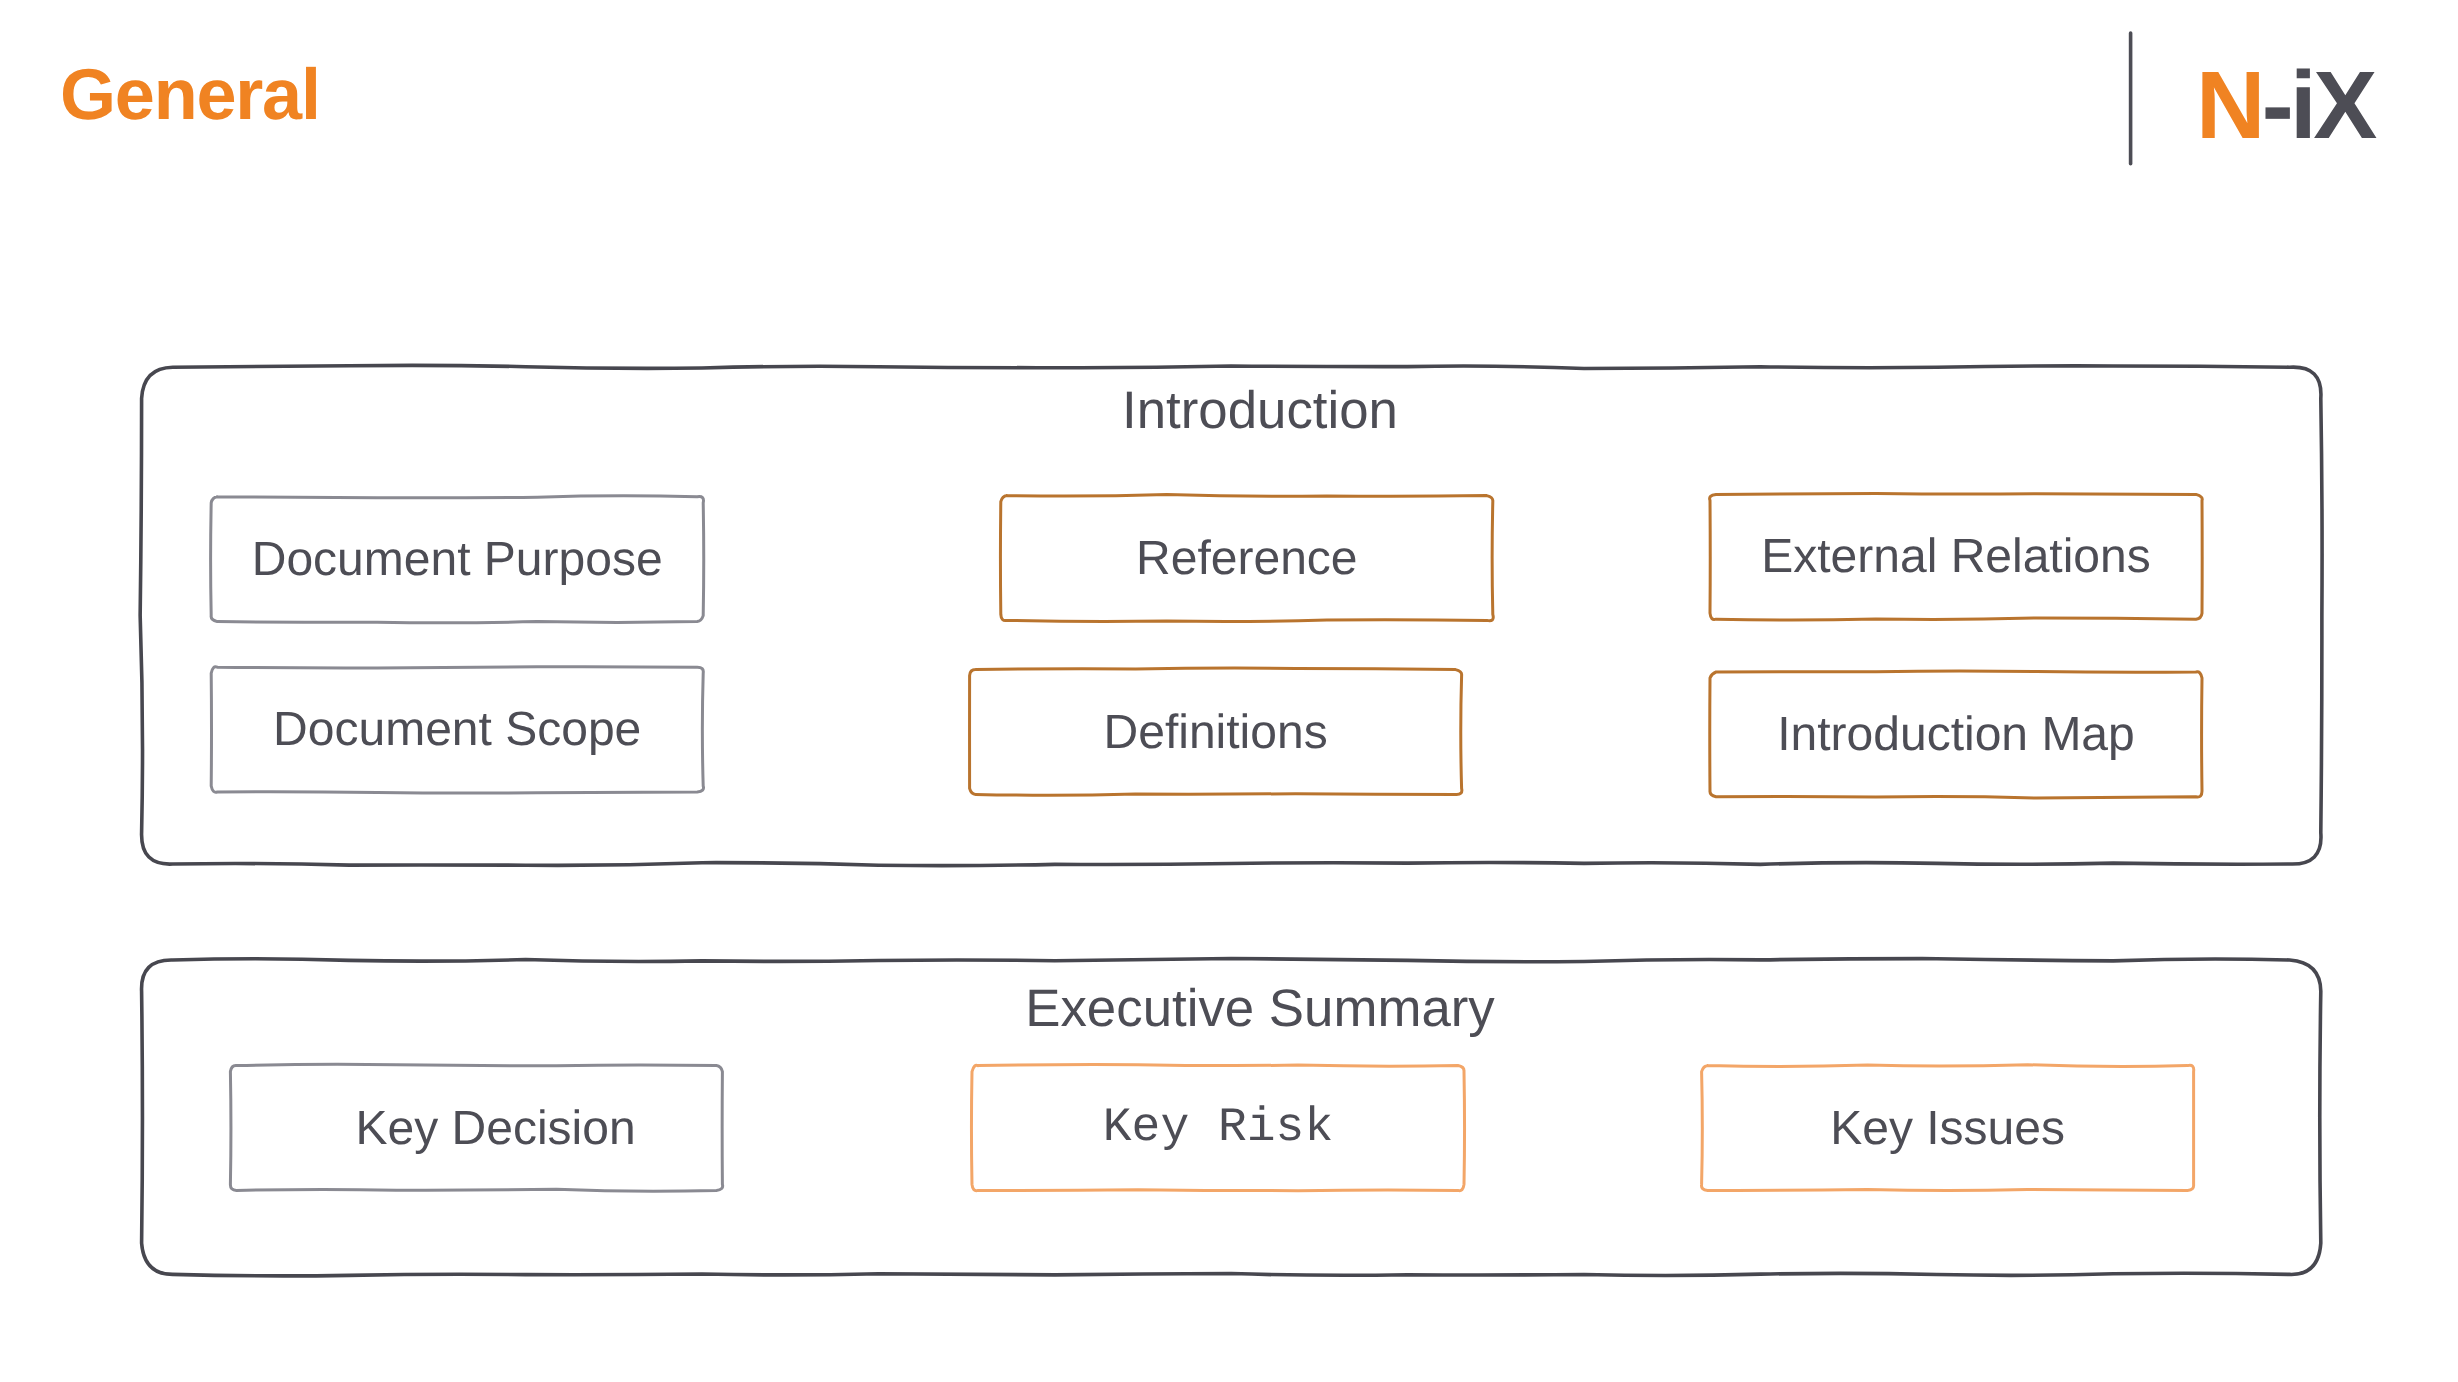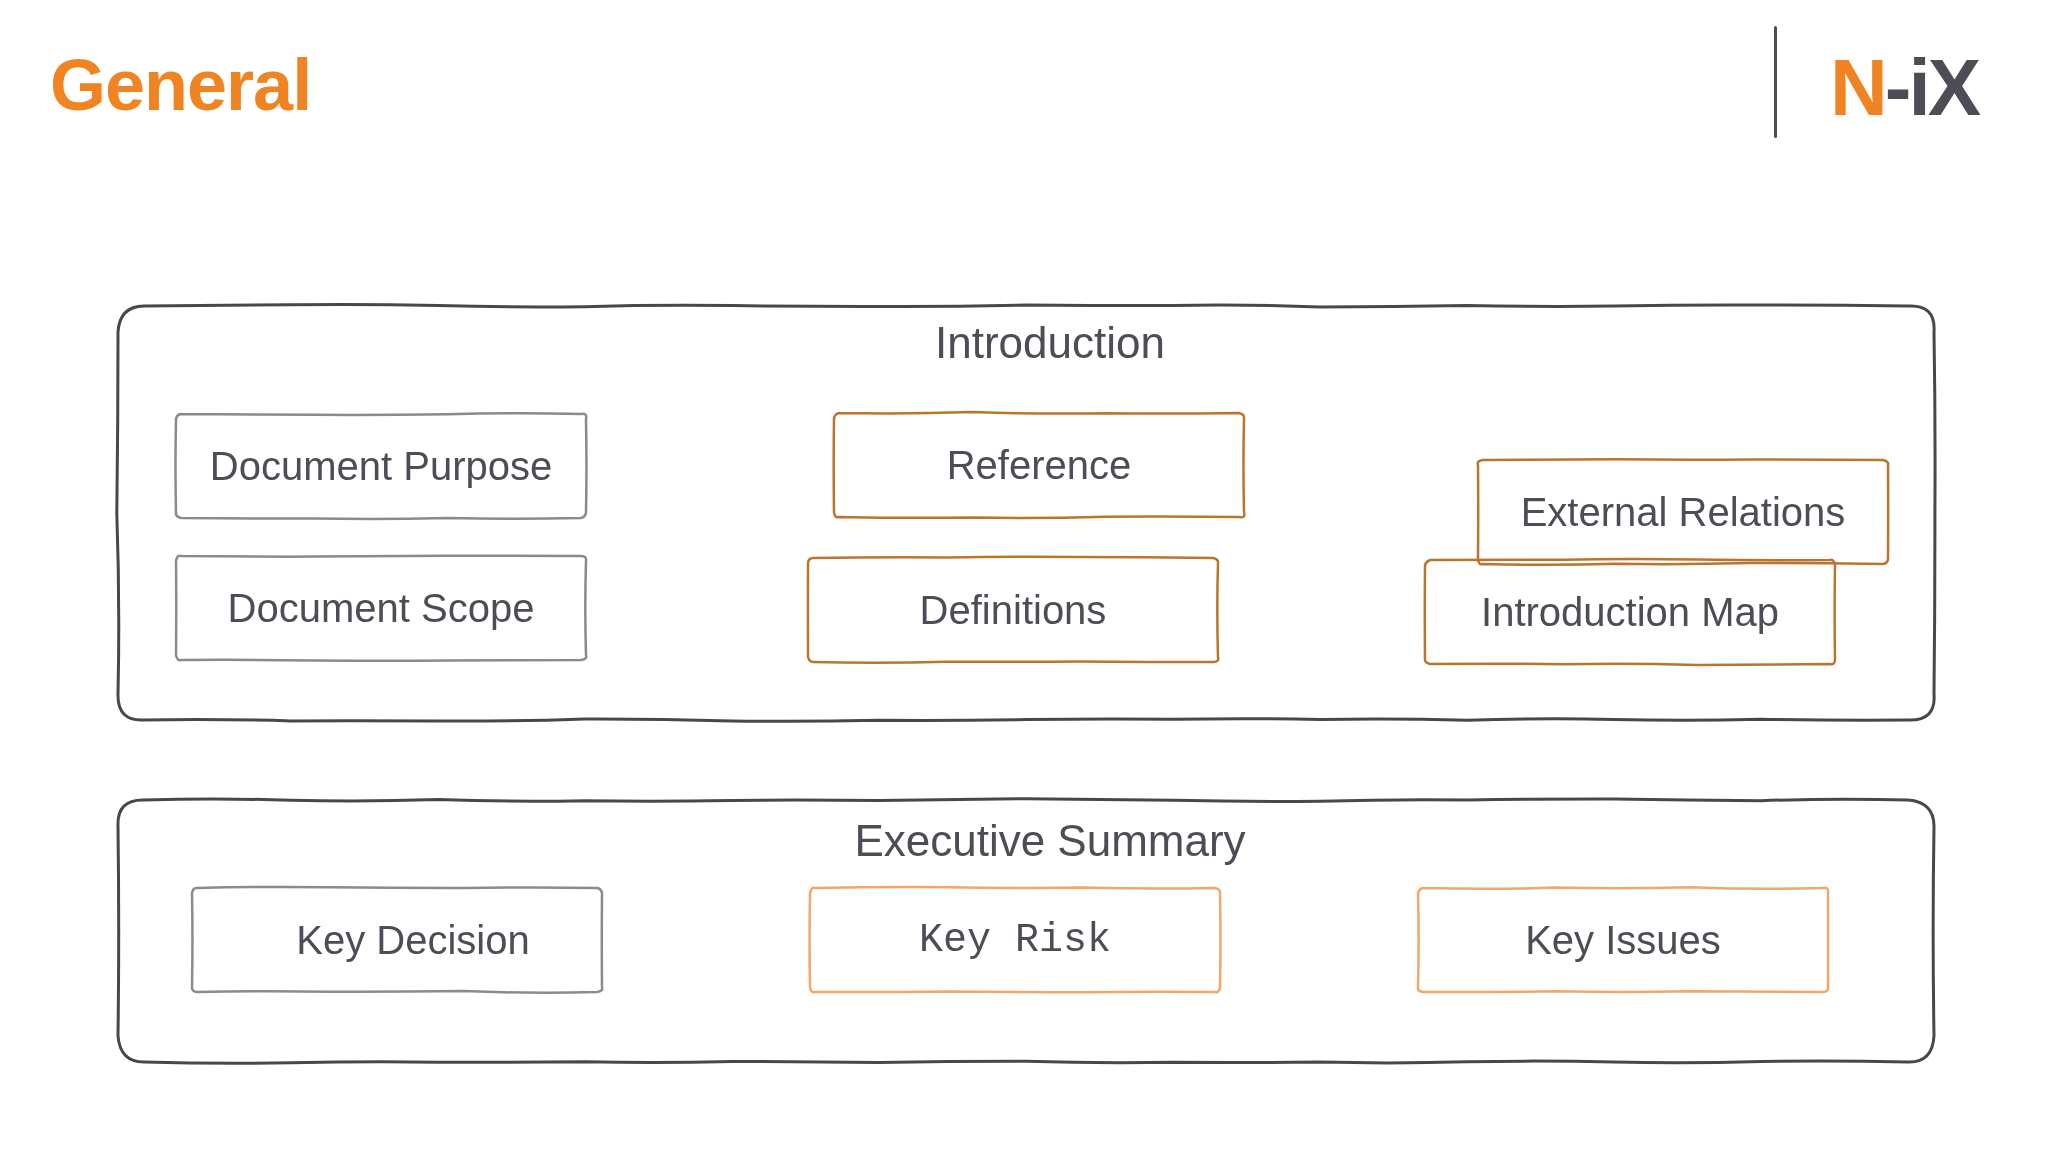--- a/index.html
+++ b/index.html
@@ -14,21 +14,21 @@
     font-family:"Liberation Sans", sans-serif;
     color:var(--ink);
     position:relative;
     overflow:hidden;
   }
   .slide{position:absolute;inset:0;}
 
   
   .page-title{
     position:absolute;left:50px;top:44px;margin:0;
-    font-size:72px;font-weight:700;letter-spacing:-1px;
+    font-size:60px;font-weight:700;letter-spacing:-1px;
     color:var(--accent);
   }
   .brand-divider{
     position:absolute;left:1774px;top:26px;
     width:3px;height:112px;border-radius:2px;
     background:#4D4D55;
   }
   .brand-logo{
     position:absolute;left:1830px;top:42px;margin:0;
     font-size:80px;font-weight:700;letter-spacing:-3px;
@@ -58,21 +58,21 @@
     display:flex;align-items:center;justify-content:center;
   }
   .box[data-variant="gray"]{color:#8A8A92;align-items:center;}
   .box[data-variant="orange"]{color:#B9742E;}
   .box[data-variant="light-orange"]{color:#F3A668;}
   .box-label{
     font-size:40px;color:var(--ink);white-space:nowrap;
   }
   .panel-intro .b0{left:58px;top:108px;}
   .panel-intro .b1{left:716px;top:107px;}
-  .panel-intro .b2{left:1360px;top:106px;margin-top:48px;}
+  .panel-intro .b2{left:1307px;top:106px;}
   .panel-intro .b3{left:58px;top:250px;}
   .panel-intro .b4{left:690px;top:252px;}
   .panel-intro .b5{left:1307px;top:254px;}
   .panel-exec .b0{left:58px;top:88px;padding-left:32px;}
   .panel-exec .b1{left:692px;top:88px;font-family:Liberation Mono, monospace;}
   .panel-exec .b2{left:1300px;top:88px;}
 </style>
 </head>
 <body>
 

